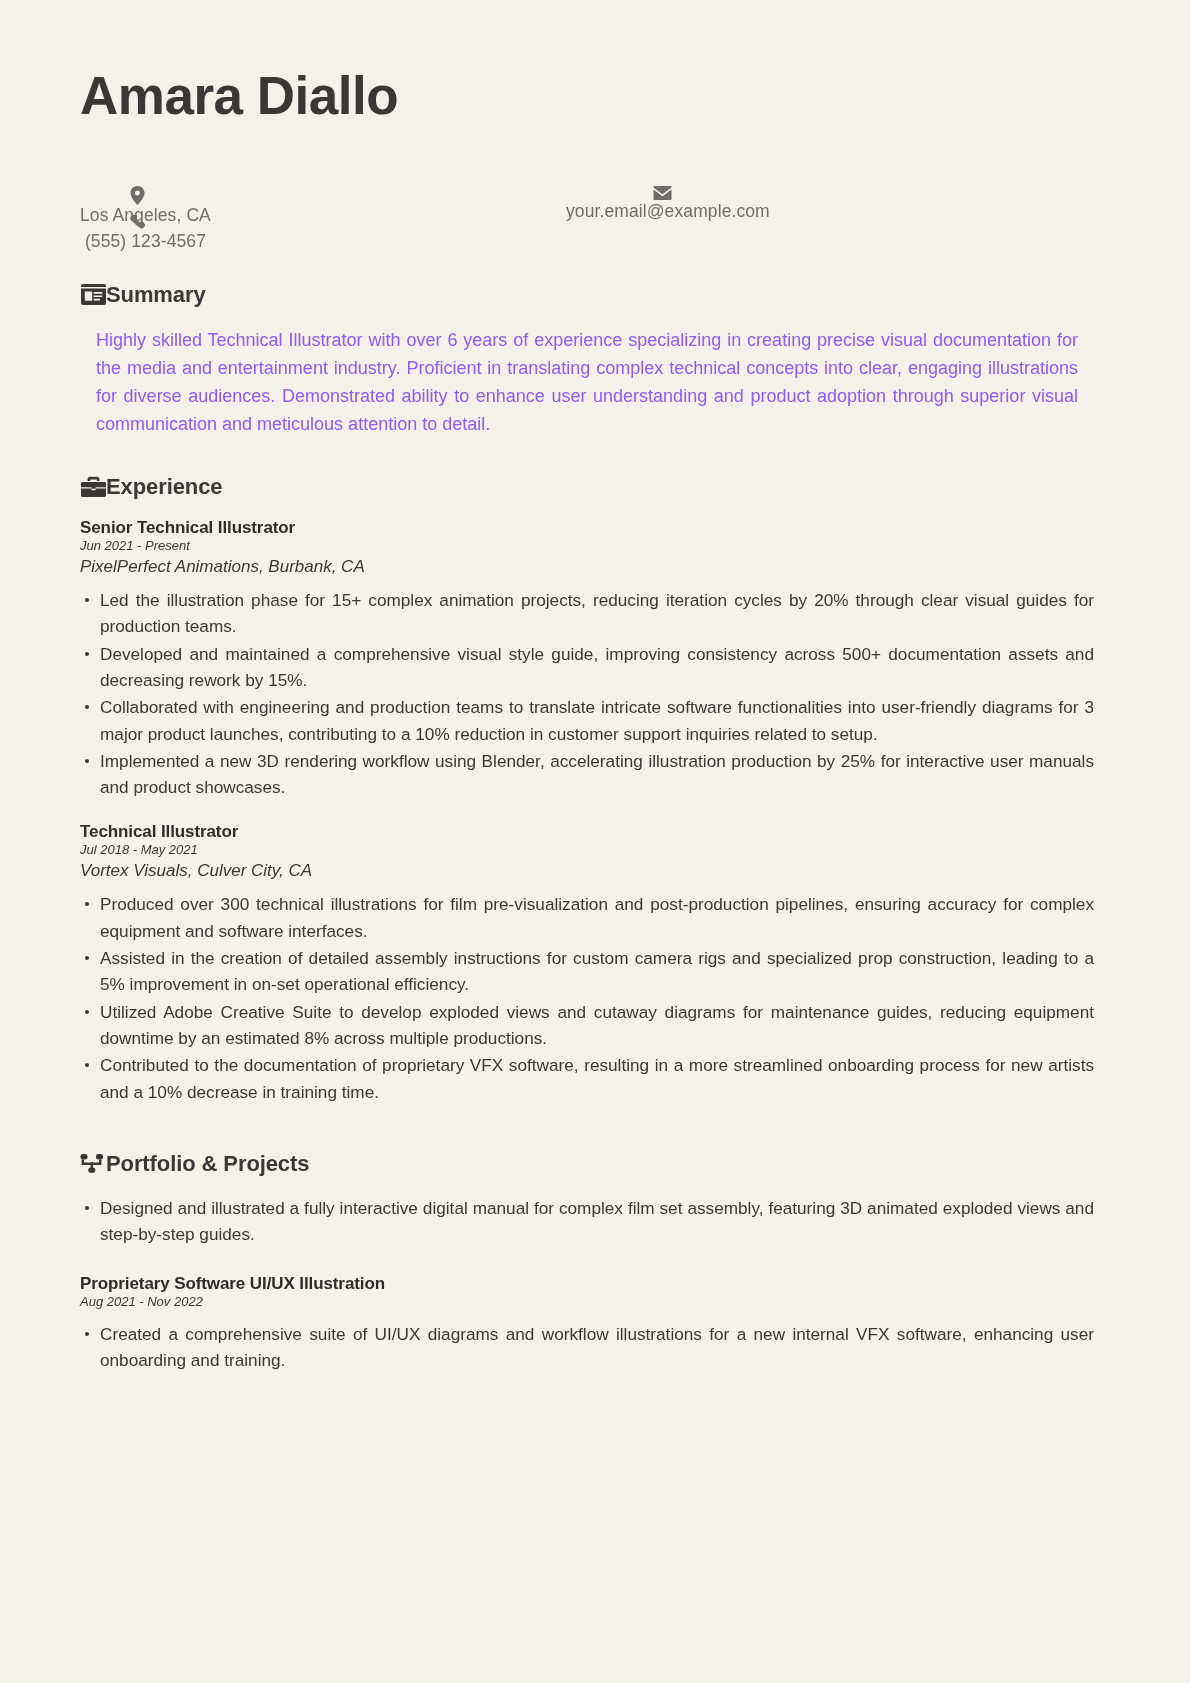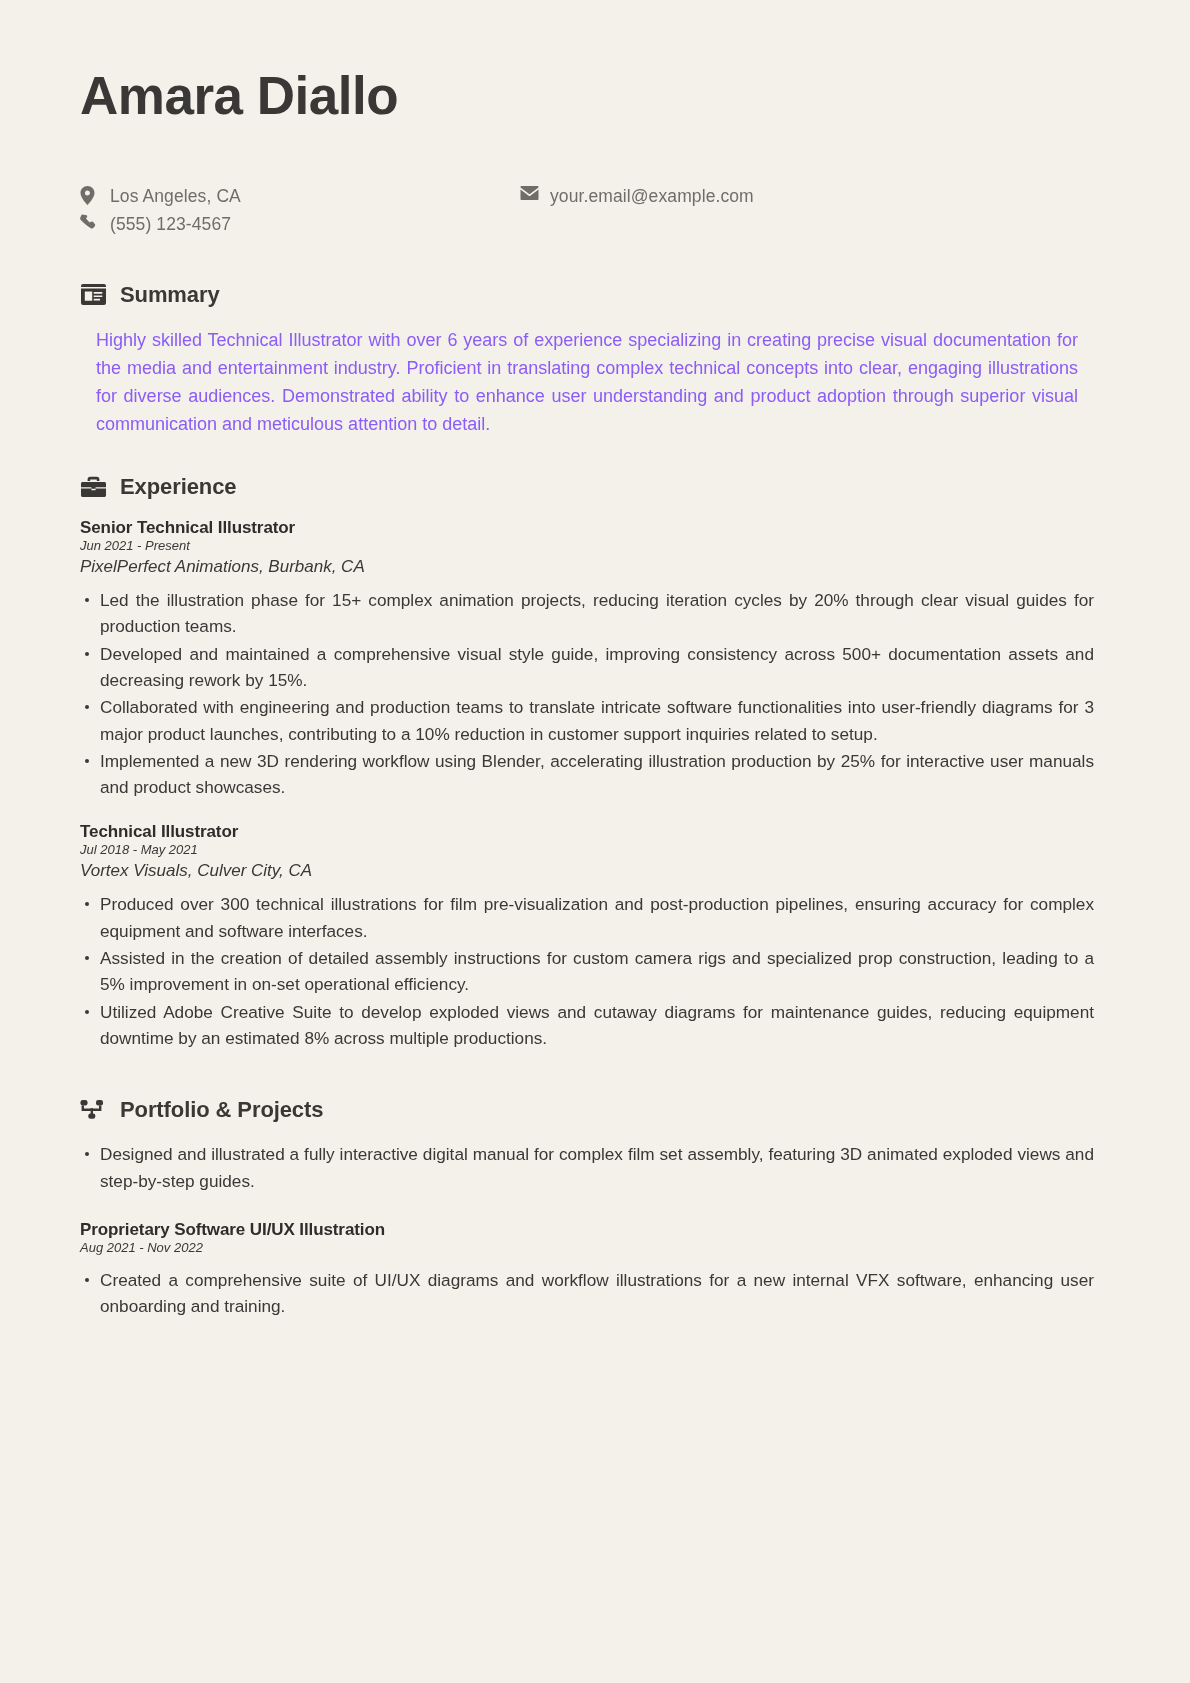--- a/index.html
+++ b/index.html
@@ -36,27 +36,28 @@
   .contact-block {
     margin-top: 62px;
     position: relative;
     height: 62px;
   }
   .contact-col {
     position: absolute;
     top: 0;
   }
   .contact-col.left { left: 0; }
-  .contact-col.right { left: 440px; }
+  .contact-col.right { left: 486px; }
 
   .contact-row {
     display: flex;
-    align-items: flex-start;
+    align-items: center;
     height: 27px;
     margin-bottom: 1px;
+    flex-direction: column;
   }
   .contact-icon {
     width: 30px;
     min-width: 30px;
     display: flex;
     align-items: center;
     justify-content: flex-start;
     color: #6f6d6a;
   }
   .contact-icon svg { display: block; }
@@ -70,21 +71,21 @@
   
   .section {
     margin-top: 34px;
   }
   .section.experience { margin-top: 36px; }
   .section.portfolio  { margin-top: 46px; }
 
   .section-head {
     display: flex;
     align-items: center;
-    gap: 14px;
+    gap: 0;
     margin-bottom: 18px;
   }
   .section-icon {
     width: 26px;
     min-width: 26px;
     height: 26px;
     display: flex;
     align-items: center;
     justify-content: center;
     color: #3a3836;
@@ -257,20 +258,21 @@
     <div class="entry">
       <div class="entry-toprow">
         <span class="entry-title">Technical Illustrator</span>
         <span class="entry-date">Jul 2018 - May 2021</span>
       </div>
       <div class="entry-sub">Vortex Visuals, Culver City, CA</div>
       <ul class="bullets">
         <li>Produced over 300 technical illustrations for film pre-visualization and post-production pipelines, ensuring accuracy for complex equipment and software interfaces.</li>
         <li>Assisted in the creation of detailed assembly instructions for custom camera rigs and specialized prop construction, leading to a 5% improvement in on-set operational efficiency.</li>
         <li>Utilized Adobe Creative Suite to develop exploded views and cutaway diagrams for maintenance guides, reducing equipment downtime by an estimated 8% across multiple productions.</li>
+        <li>Contributed to the documentation of proprietary VFX software, resulting in a more streamlined onboarding process for new artists and a 10% decrease in training time.</li>
       </ul>
     </div>
   </div>
 
   <div class="section portfolio">
     <div class="section-head">
       <span class="section-icon">
         <svg width="26" height="22" viewBox="0 0 26 22" fill="currentColor" aria-hidden="true">
           <rect x="0.5" y="1" width="7" height="5.4" rx="2.2"></rect>
           <rect x="16" y="1" width="7" height="5.4" rx="2.2"></rect>

